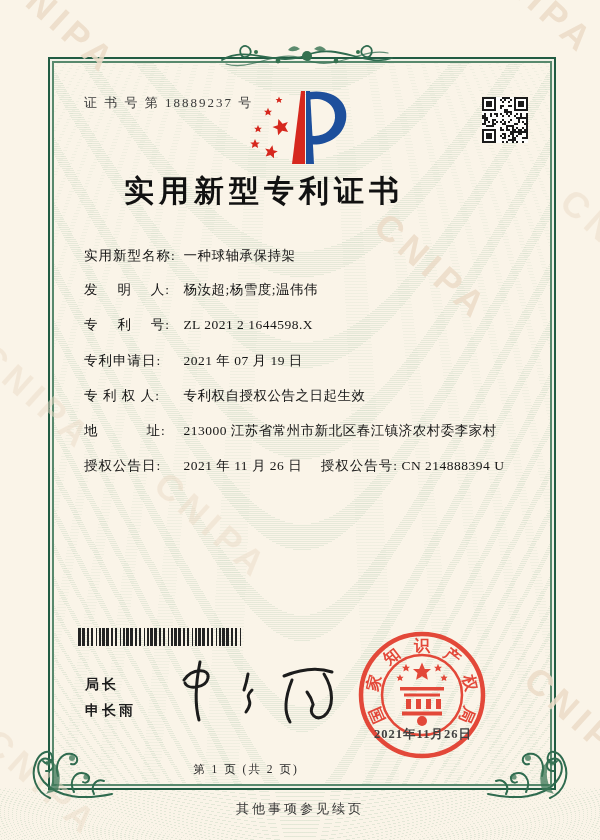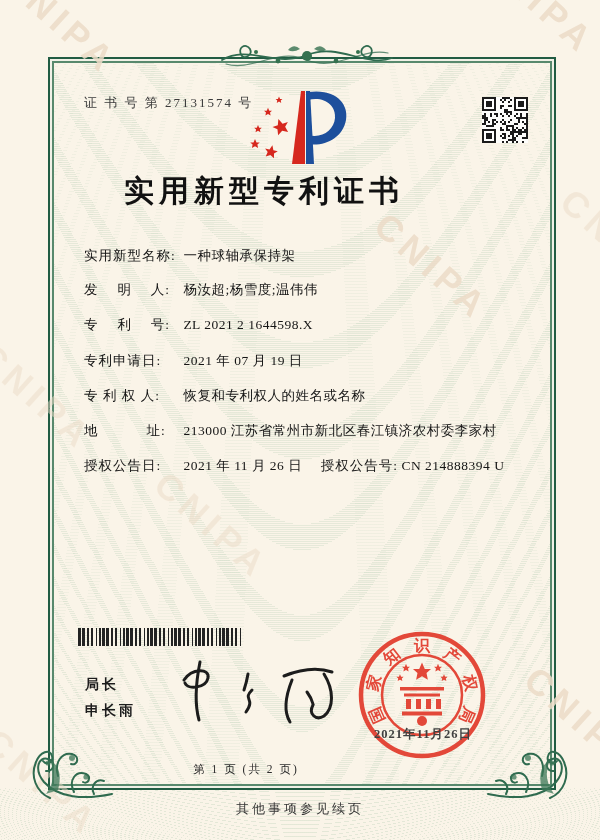--- a/index.html
+++ b/index.html
@@ -135,21 +135,21 @@
     </g>
     <g fill="#3c7757" opacity=".75">
       <path d="M22,88 q12,-16 4,-34 q14,8 8,30 Z"></path>
       <circle cx="48" cy="52" r="3"></circle>
         <circle cx="62" cy="71" r="2.6"></circle>
         <circle cx="24" cy="57" r="2.6"></circle>
     </g>
   </g>
 </svg>
 
-<div class="cert-no">证 书 号 第 27131574 号</div>
+<div class="cert-no">证 书 号 第 18889237 号</div>
 
 <svg class="logo" width="104" height="82" viewBox="0 0 104 82">
   <path d="M53,3 L57,3 L57,76 L44,76 Z" fill="#d6281e"></path>
   <path d="M58,3 L62,3 L66,76 L58,76 Z" fill="#1d4f9c"></path>
   <path d="M60,4 C88,0 101,16 98,32 C95,50 76,59 60,56 L60,47 C74,51 86,42 87,30 C88,17 76,8 60,12 Z" fill="#1d4f9c"></path>
   <g fill="#d6281e">
     <use href="#star" transform="translate(33,39) rotate(-18) scale(0.85)"></use>
     <use href="#star" transform="translate(20,24) scale(0.42)"></use>
     <use href="#star" transform="translate(31,12) scale(0.36)"></use>
     <use href="#star" transform="translate(10,41) scale(0.40)"></use>
@@ -322,21 +322,21 @@
 <div class="field-row r2">
   <span class="lbl">专　 利　 号:</span>
   <span class="val">ZL 2021 2 1644598.X</span>
 </div>
 <div class="field-row r3">
   <span class="lbl">专利申请日:</span>
   <span class="val">2021 年 07 月 19 日</span>
 </div>
 <div class="field-row r4">
   <span class="lbl">专 利 权 人:</span>
-  <span class="val">恢复和专利权人的姓名或名称</span>
+  <span class="val">专利权自授权公告之日起生效</span>
 </div>
 <div class="field-row r5">
   <span class="lbl">地　　　 址:</span>
   <span class="val">213000 江苏省常州市新北区春江镇济农村委李家村</span>
 </div>
 <div class="field-row r6">
   <span class="lbl">授权公告日:</span>
   <span class="val w2">2021 年 11 月 26 日</span>
   <span class="lbl" style="min-width:0;margin-right:0">授权公告号:</span>
   <span class="val">CN 214888394 U</span>

